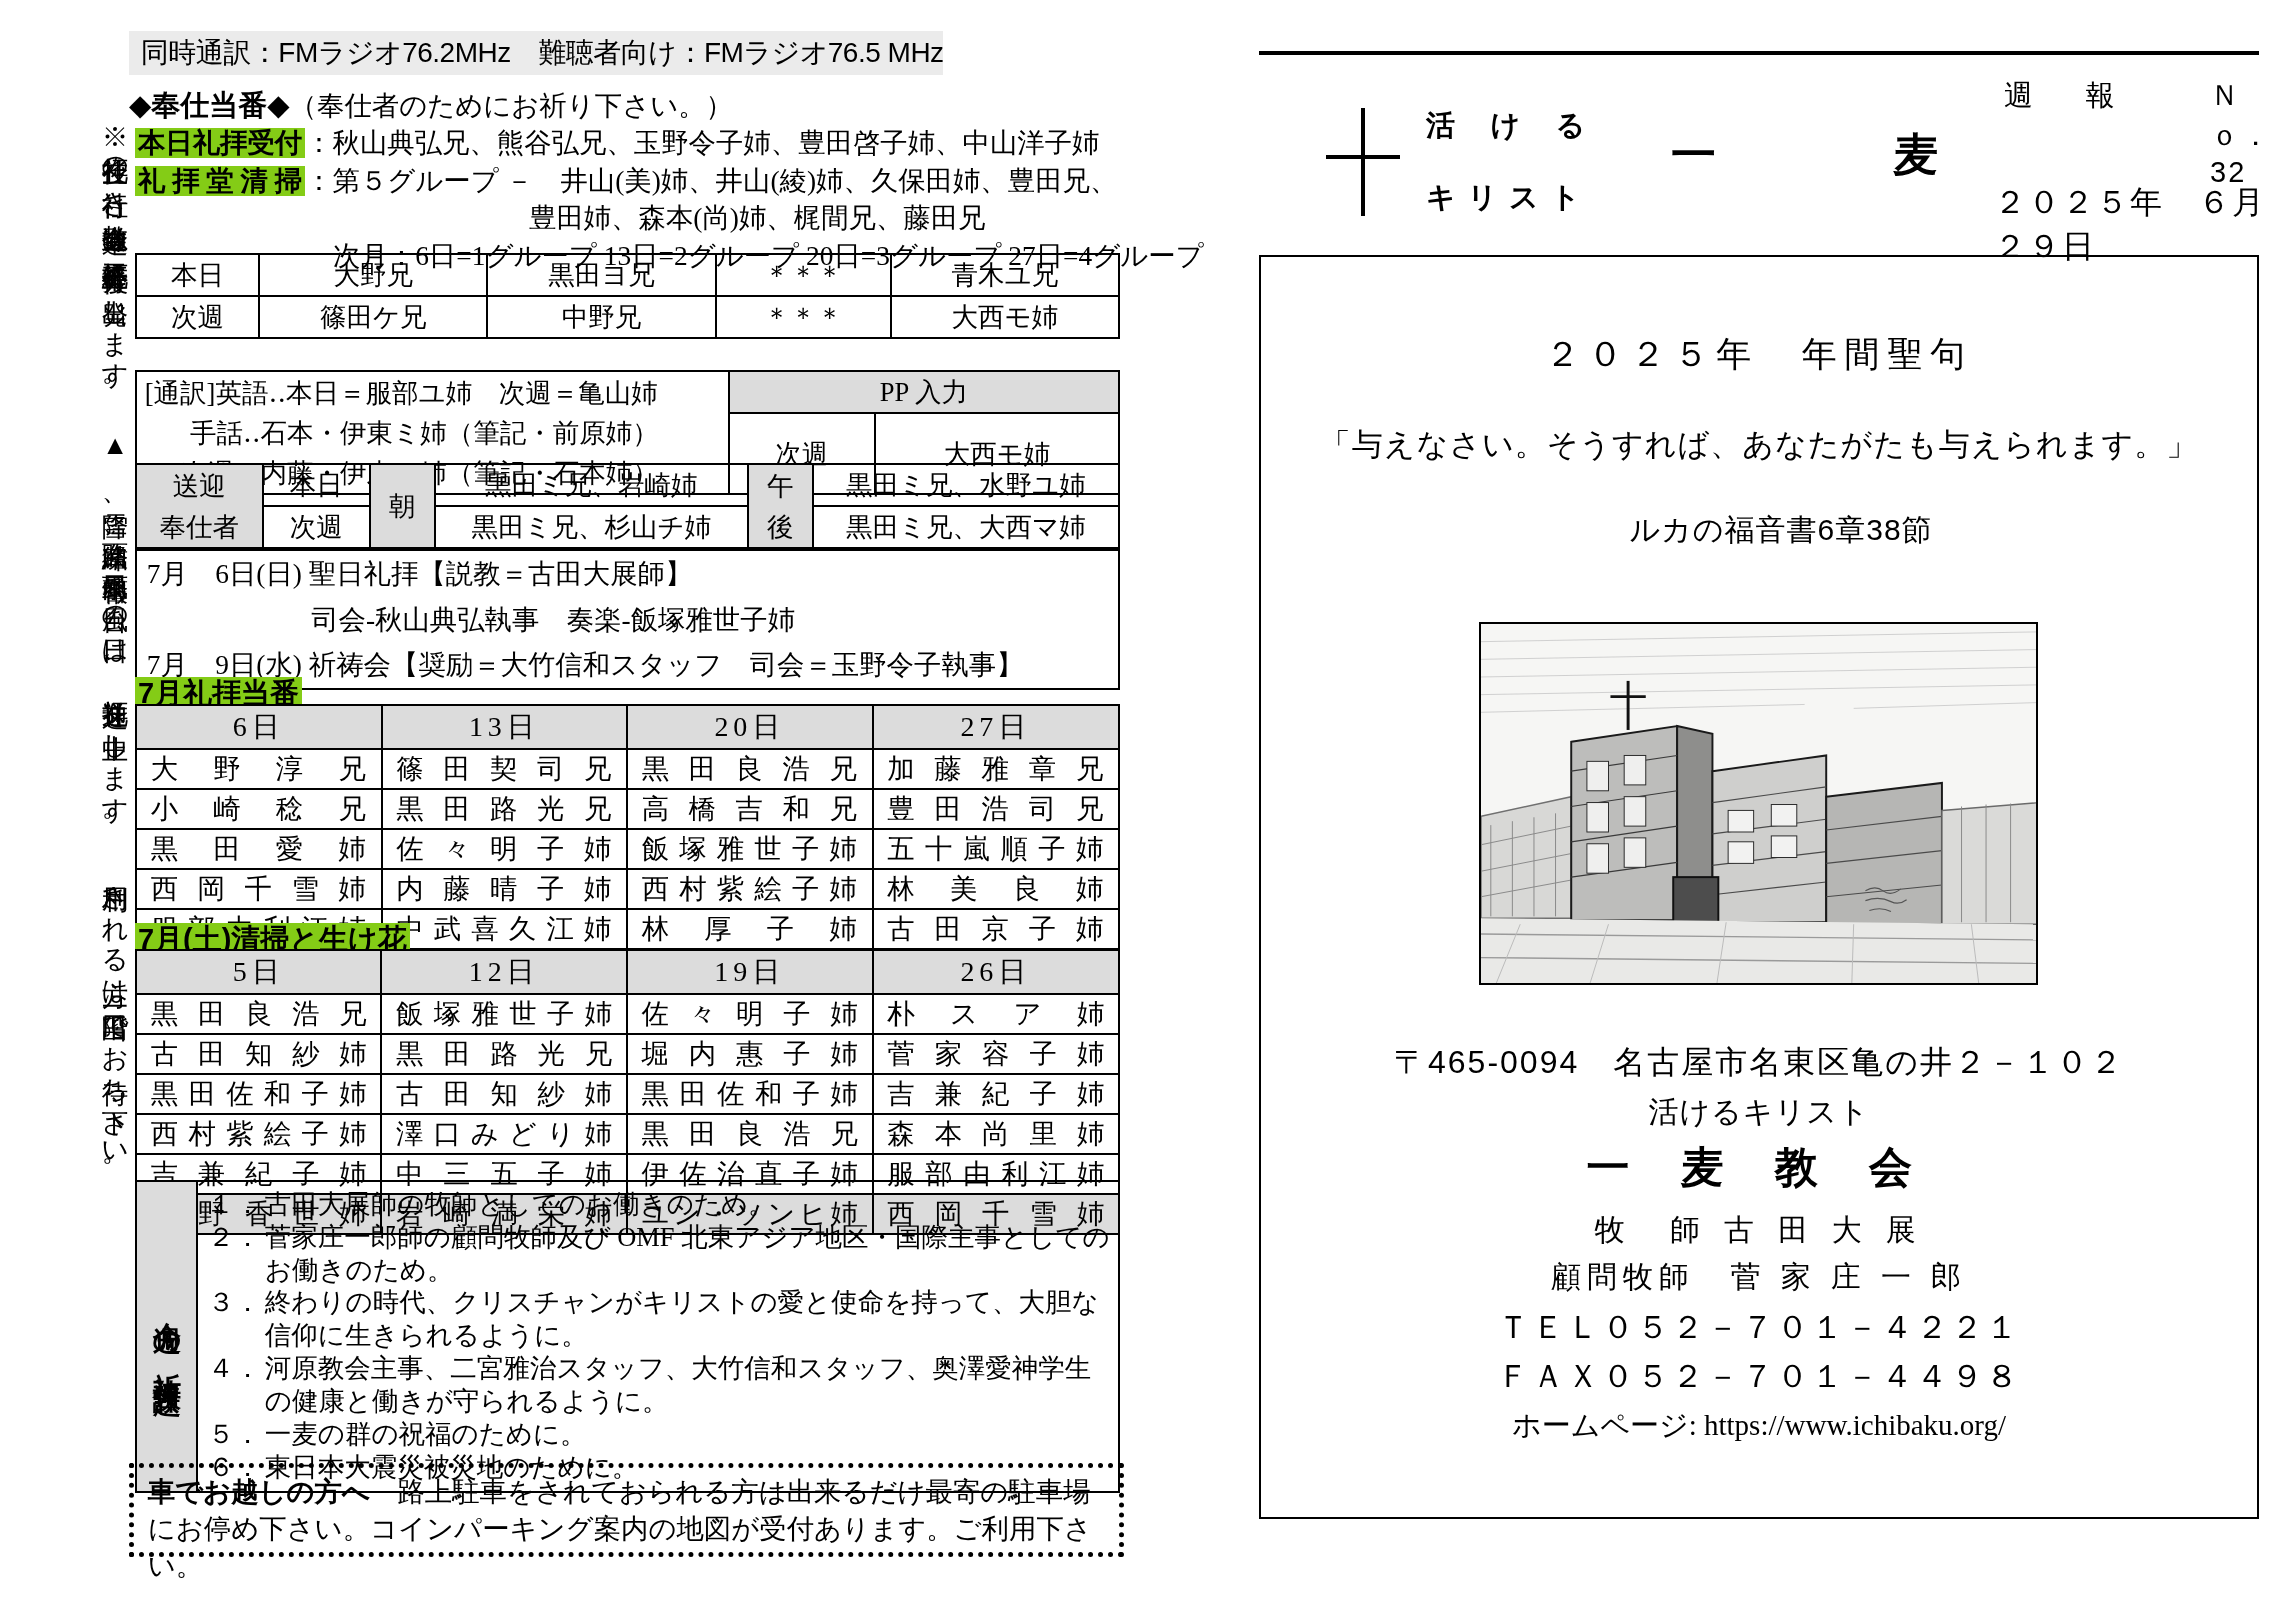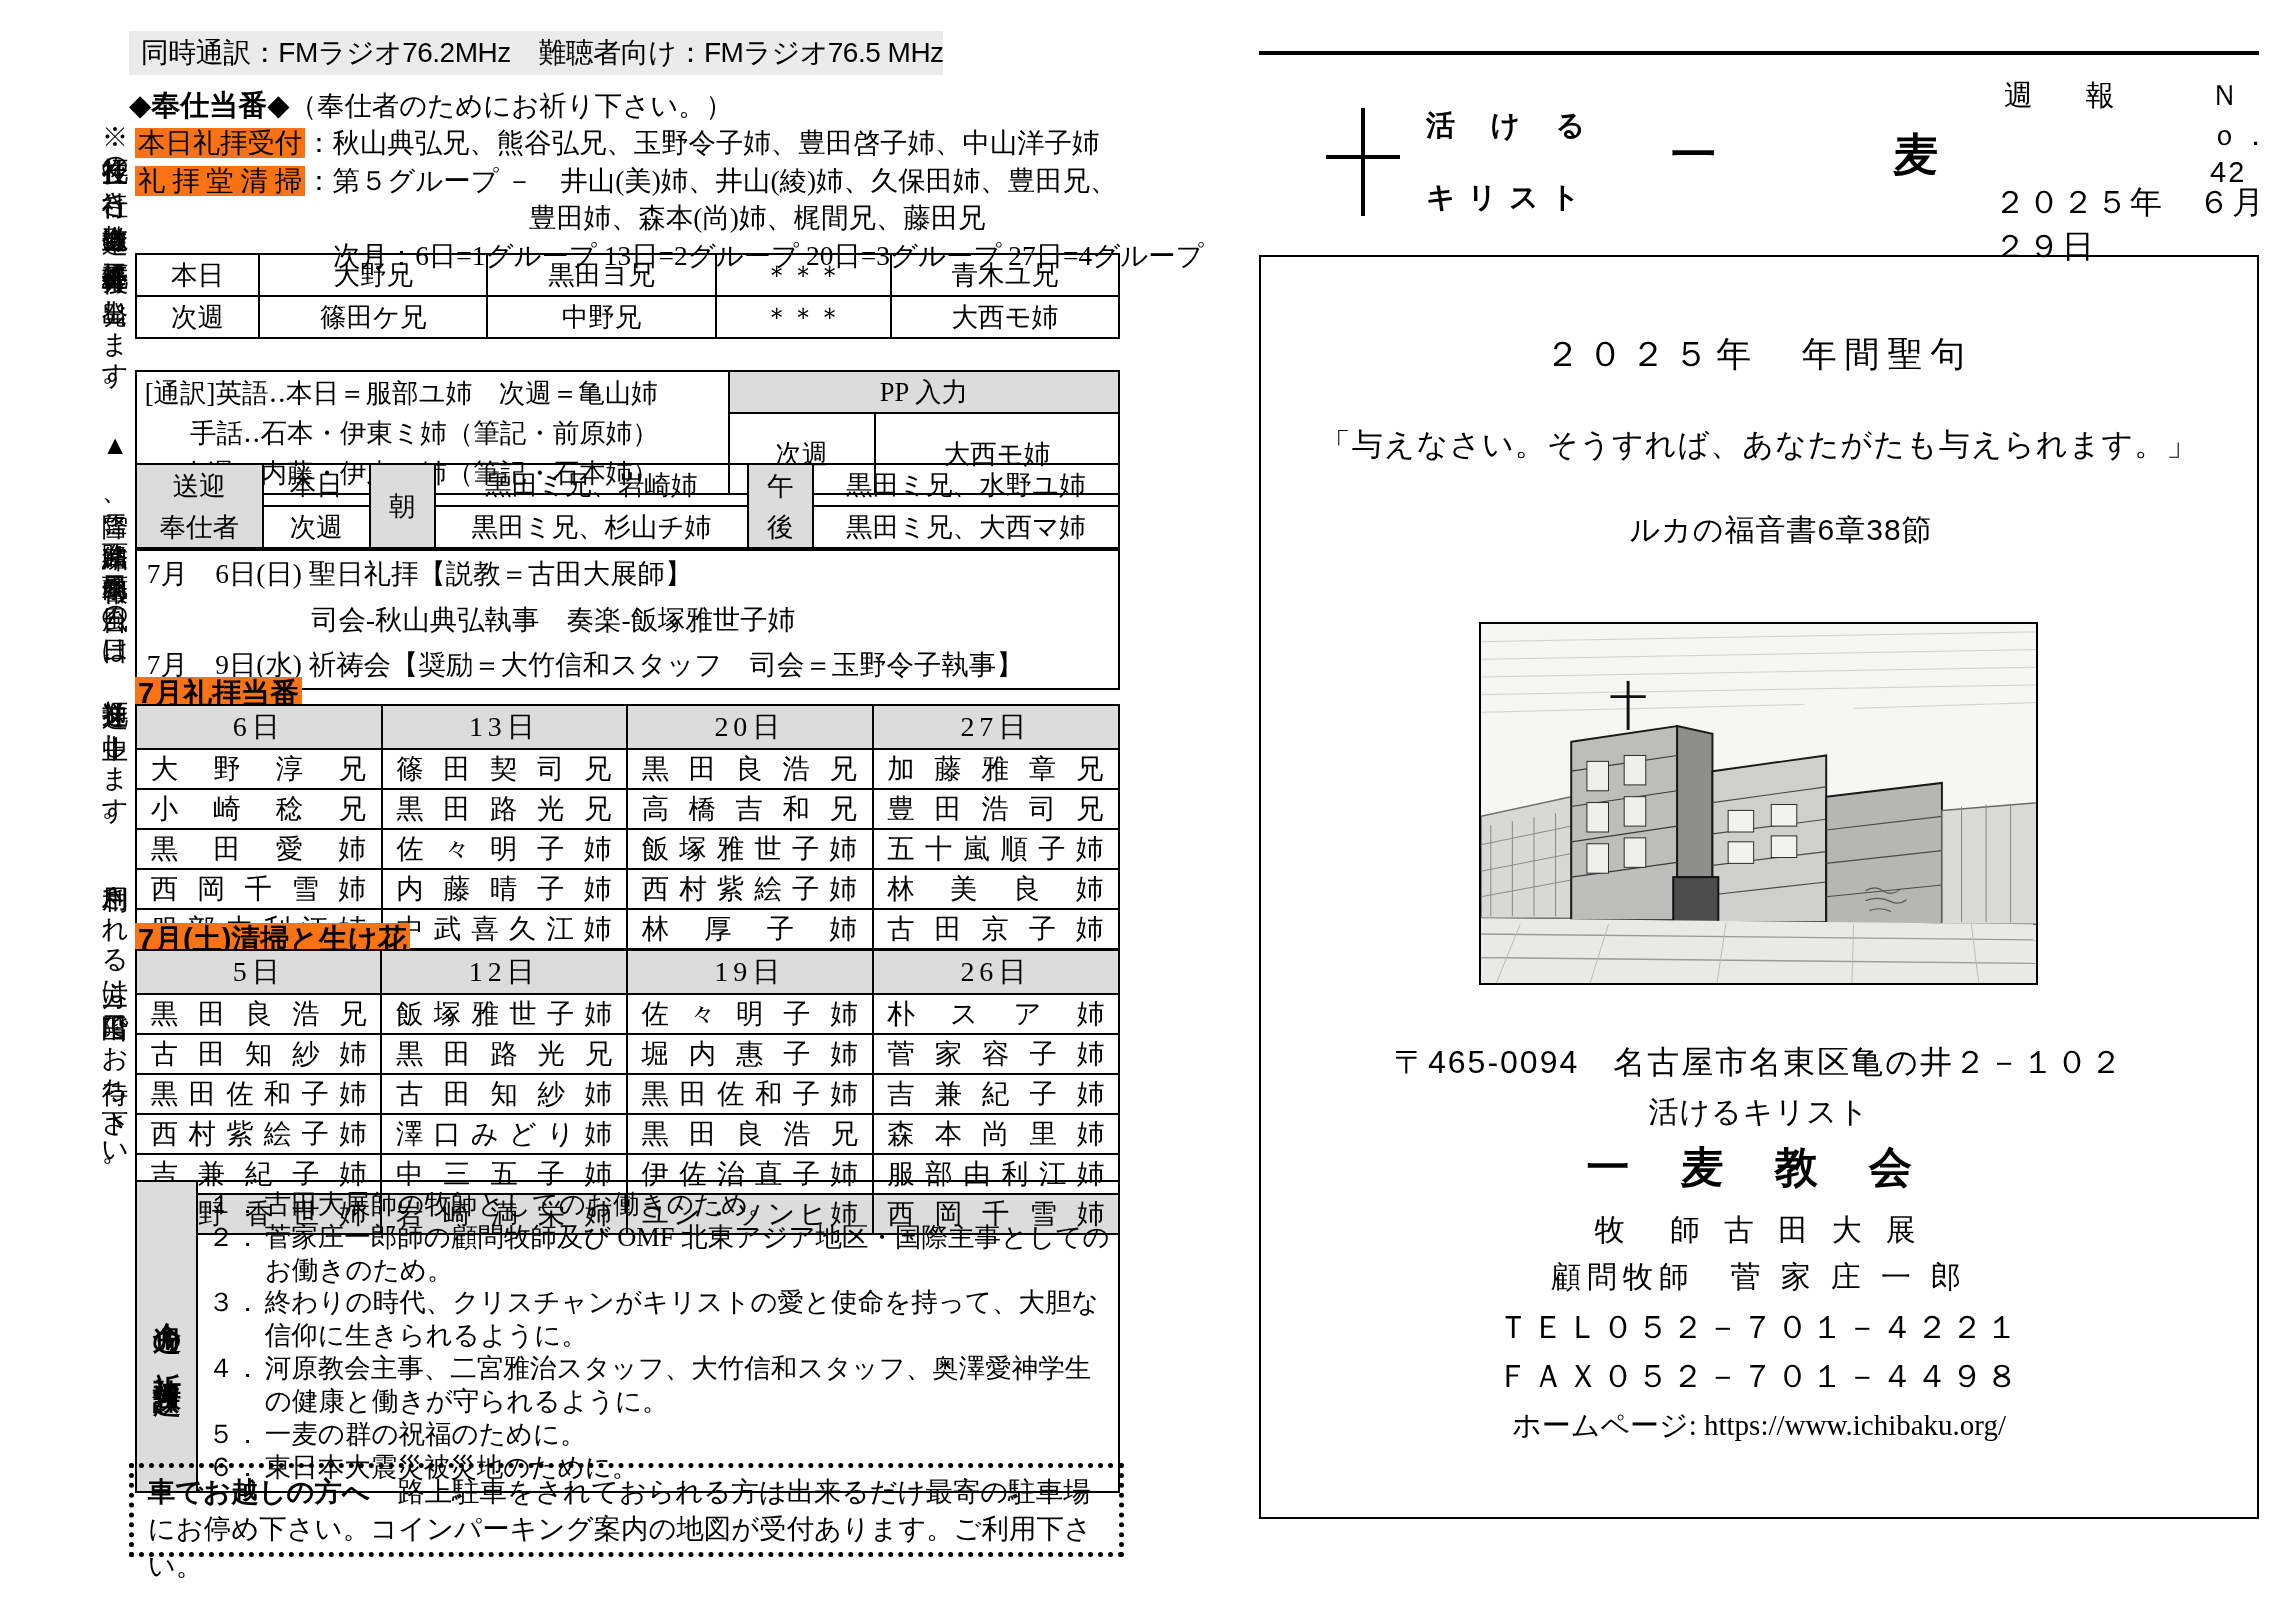--- a/index.html
+++ b/index.html
@@ -22,21 +22,21 @@
     background:#ebebeb; font-size:28px; line-height:44px;
     font-family:"Liberation Sans","DejaVu Sans",sans-serif;
     white-space:nowrap; padding-left:11.8px; letter-spacing:-0.5px;
   }
 
   .serve-head { position:absolute; left:129px; top:86px; font-size:29px; white-space:nowrap;
     font-family:"Liberation Sans","DejaVu Sans",sans-serif;}
   .serve-head b { font-weight:bold; }
   .serve-head .paren { font-family:"Liberation Serif",serif; font-size:27.4px; }
 
-  .lbl-hl { background:#f97316; padding:0 2.9px; }
+  .lbl-hl { background:#84cc16; padding:0 2.9px;font-weight:bold; }
 
   .recv-row { position:absolute; left:135px; top:125px; font-size:27.4px; white-space:nowrap; }
   .clean-row { position:absolute; left:135px; top:163px; font-size:27.4px; white-space:nowrap; }
   .clean-row2 { position:absolute; left:529px; top:200px; font-size:27.4px; white-space:nowrap; }
   .nextmonth { position:absolute; left:333px; top:238px; font-size:27.4px; white-space:nowrap; }
 
   
   table.t { border-collapse:collapse; position:absolute; }
   table.t td, table.t th {
     border:2px solid #000; text-align:center; vertical-align:middle;
@@ -379,21 +379,21 @@
 
     <div id="cross">
       <div class="v"></div>
       <div class="h"></div>
     </div>
 
     <div id="ikeru">活 け る</div>
     <div id="kirisuto">キリスト</div>
     <div id="ichibaku-top">一　　麦</div>
     <div id="shuho">週　報</div>
-    <div id="issue-no">Ｎｏ．42</div>
+    <div id="issue-no">Ｎｏ．32</div>
     <div id="rdate">２０２５年　６月２９日</div>
 
     <div id="rbox">
       <div id="verse-title">２０２５年　年間聖句</div>
       <div id="verse-text">「与えなさい。そうすれば、あなたがたも与えられます。」</div>
       <div id="verse-ref">ルカの福音書6章38節</div>
 
       <div id="photo">
         <svg viewBox="0 0 570 370" width="559" height="363" preserveAspectRatio="none">
           <rect x="0" y="0" width="570" height="370" fill="#f6f6f4"></rect>

